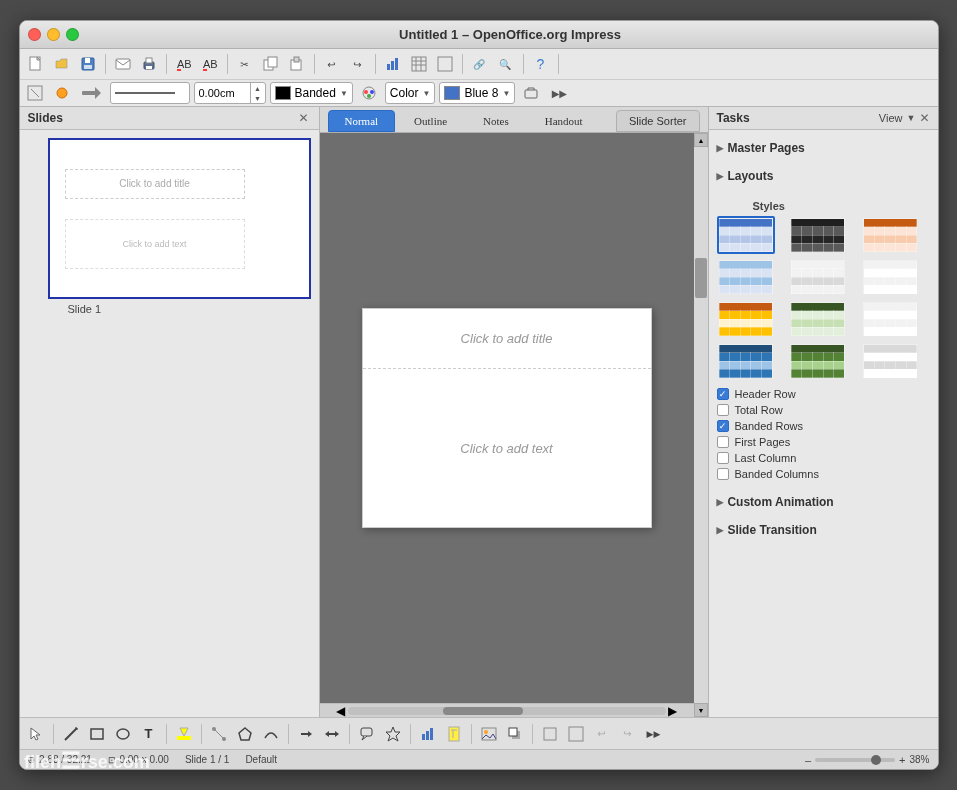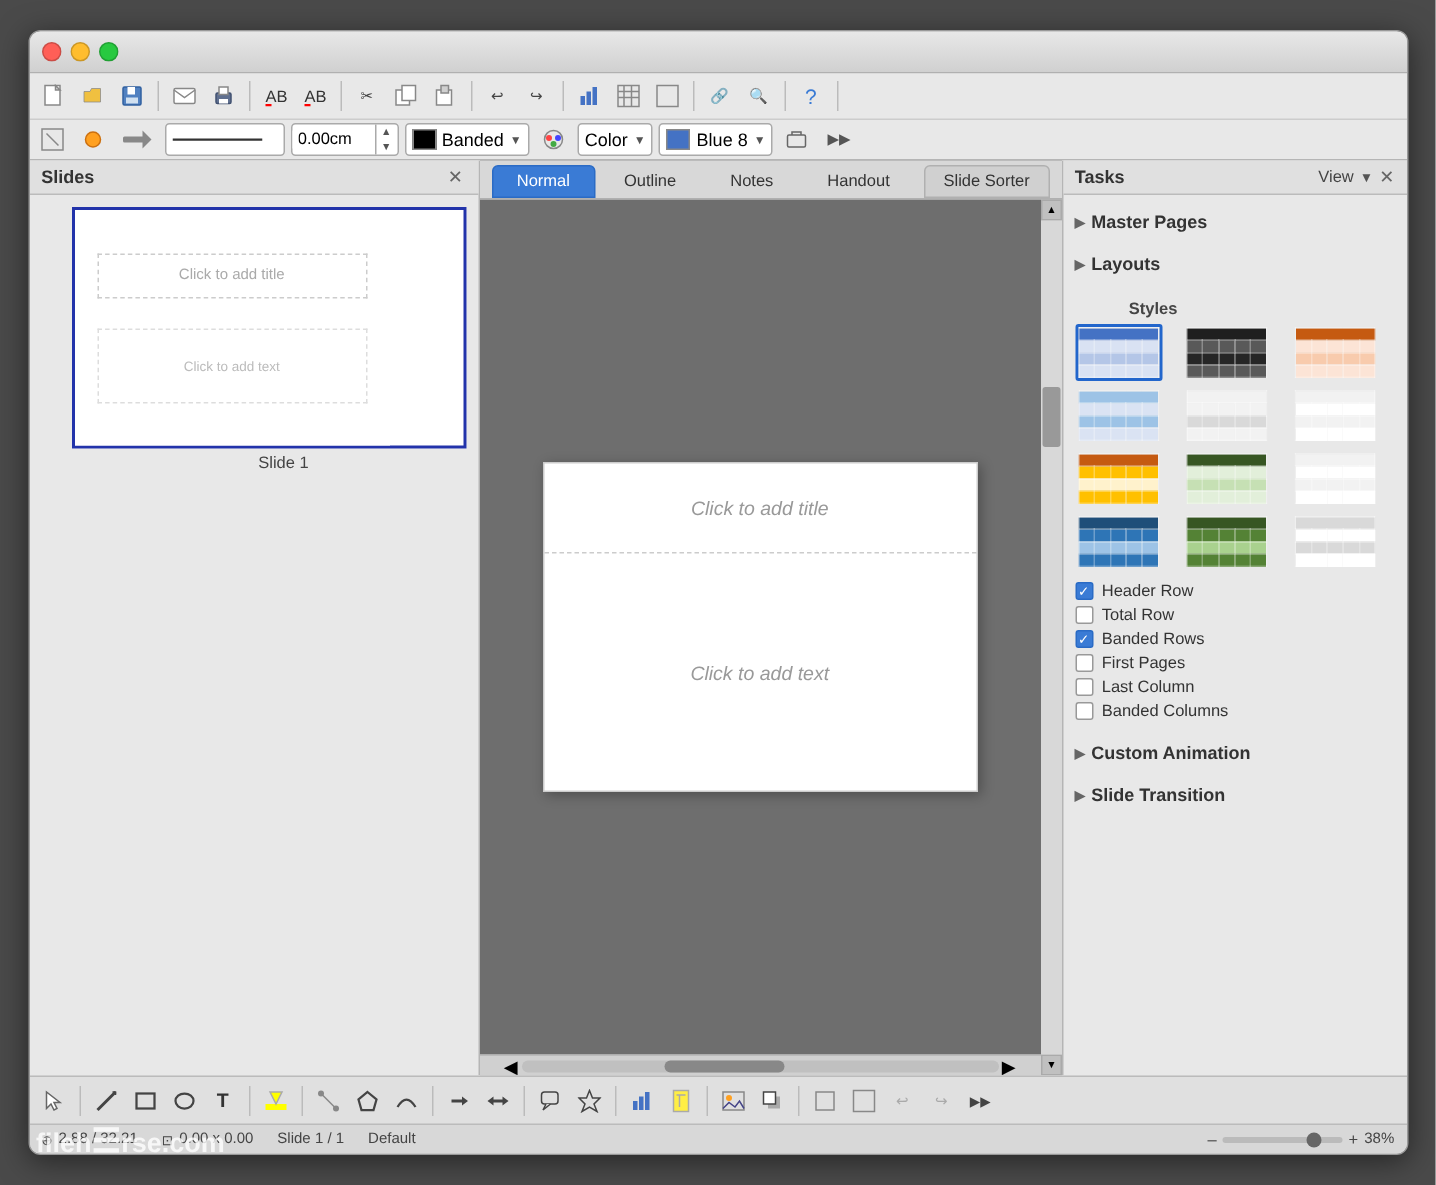--- a/index.html
+++ b/index.html
@@ -231,21 +231,20 @@
       font-size: 9px;
       color: #bbb;
       border: 1px dashed #ddd;
       width: 180px;
       height: 50px;
       display: flex;
       align-items: center;
       justify-content: center;
     }
     .slide-label {
-      text-align: center;
       font-size: 11px;
       color: #444;
       margin-top: 4px;
       padding-left: 20px;
     }
     
     .center-area {
       flex: 1;
       display: flex;
       flex-direction: column;
@@ -260,20 +259,21 @@
       padding: 3px 8px 0;
       gap: 2px;
     }
     .tab {
       padding: 4px 16px;
       font-size: 11px;
       color: #333;
       cursor: pointer;
       border-radius: 4px 4px 0 0;
       border: 1px solid transparent;
+      font-family: Liberation Serif, serif;
     }
     .tab.active {
       background: #3a7bd5;
       color: white;
       border-color: #2a6bc5;
     }
     .slide-sorter-tab {
       margin-left: auto;
       padding: 4px 12px;
       font-size: 11px;
@@ -594,20 +594,21 @@
 <body>
 
 <div class="window">
 
   <div class="titlebar">
     <div class="window-controls">
       <div class="win-btn close"></div>
       <div class="win-btn minimize"></div>
       <div class="win-btn maximize"></div>
     </div>
+    <div class="titlebar-title">Untitled 1 – OpenOffice.org Impress</div>
   </div>
 
   <div class="toolbar-area">
     <div class="toolbar-row">
       <div class="tb-btn" title="New">
         <svg width="16" height="16" viewBox="0 0 16 16">
             <rect x="2" y="1" width="10" height="13" fill="white" stroke="#888"></rect>
             <path d="M9 1 L12 4 L9 4 Z" fill="#ddd" stroke="#888"></path>
           </svg>
       </div>

